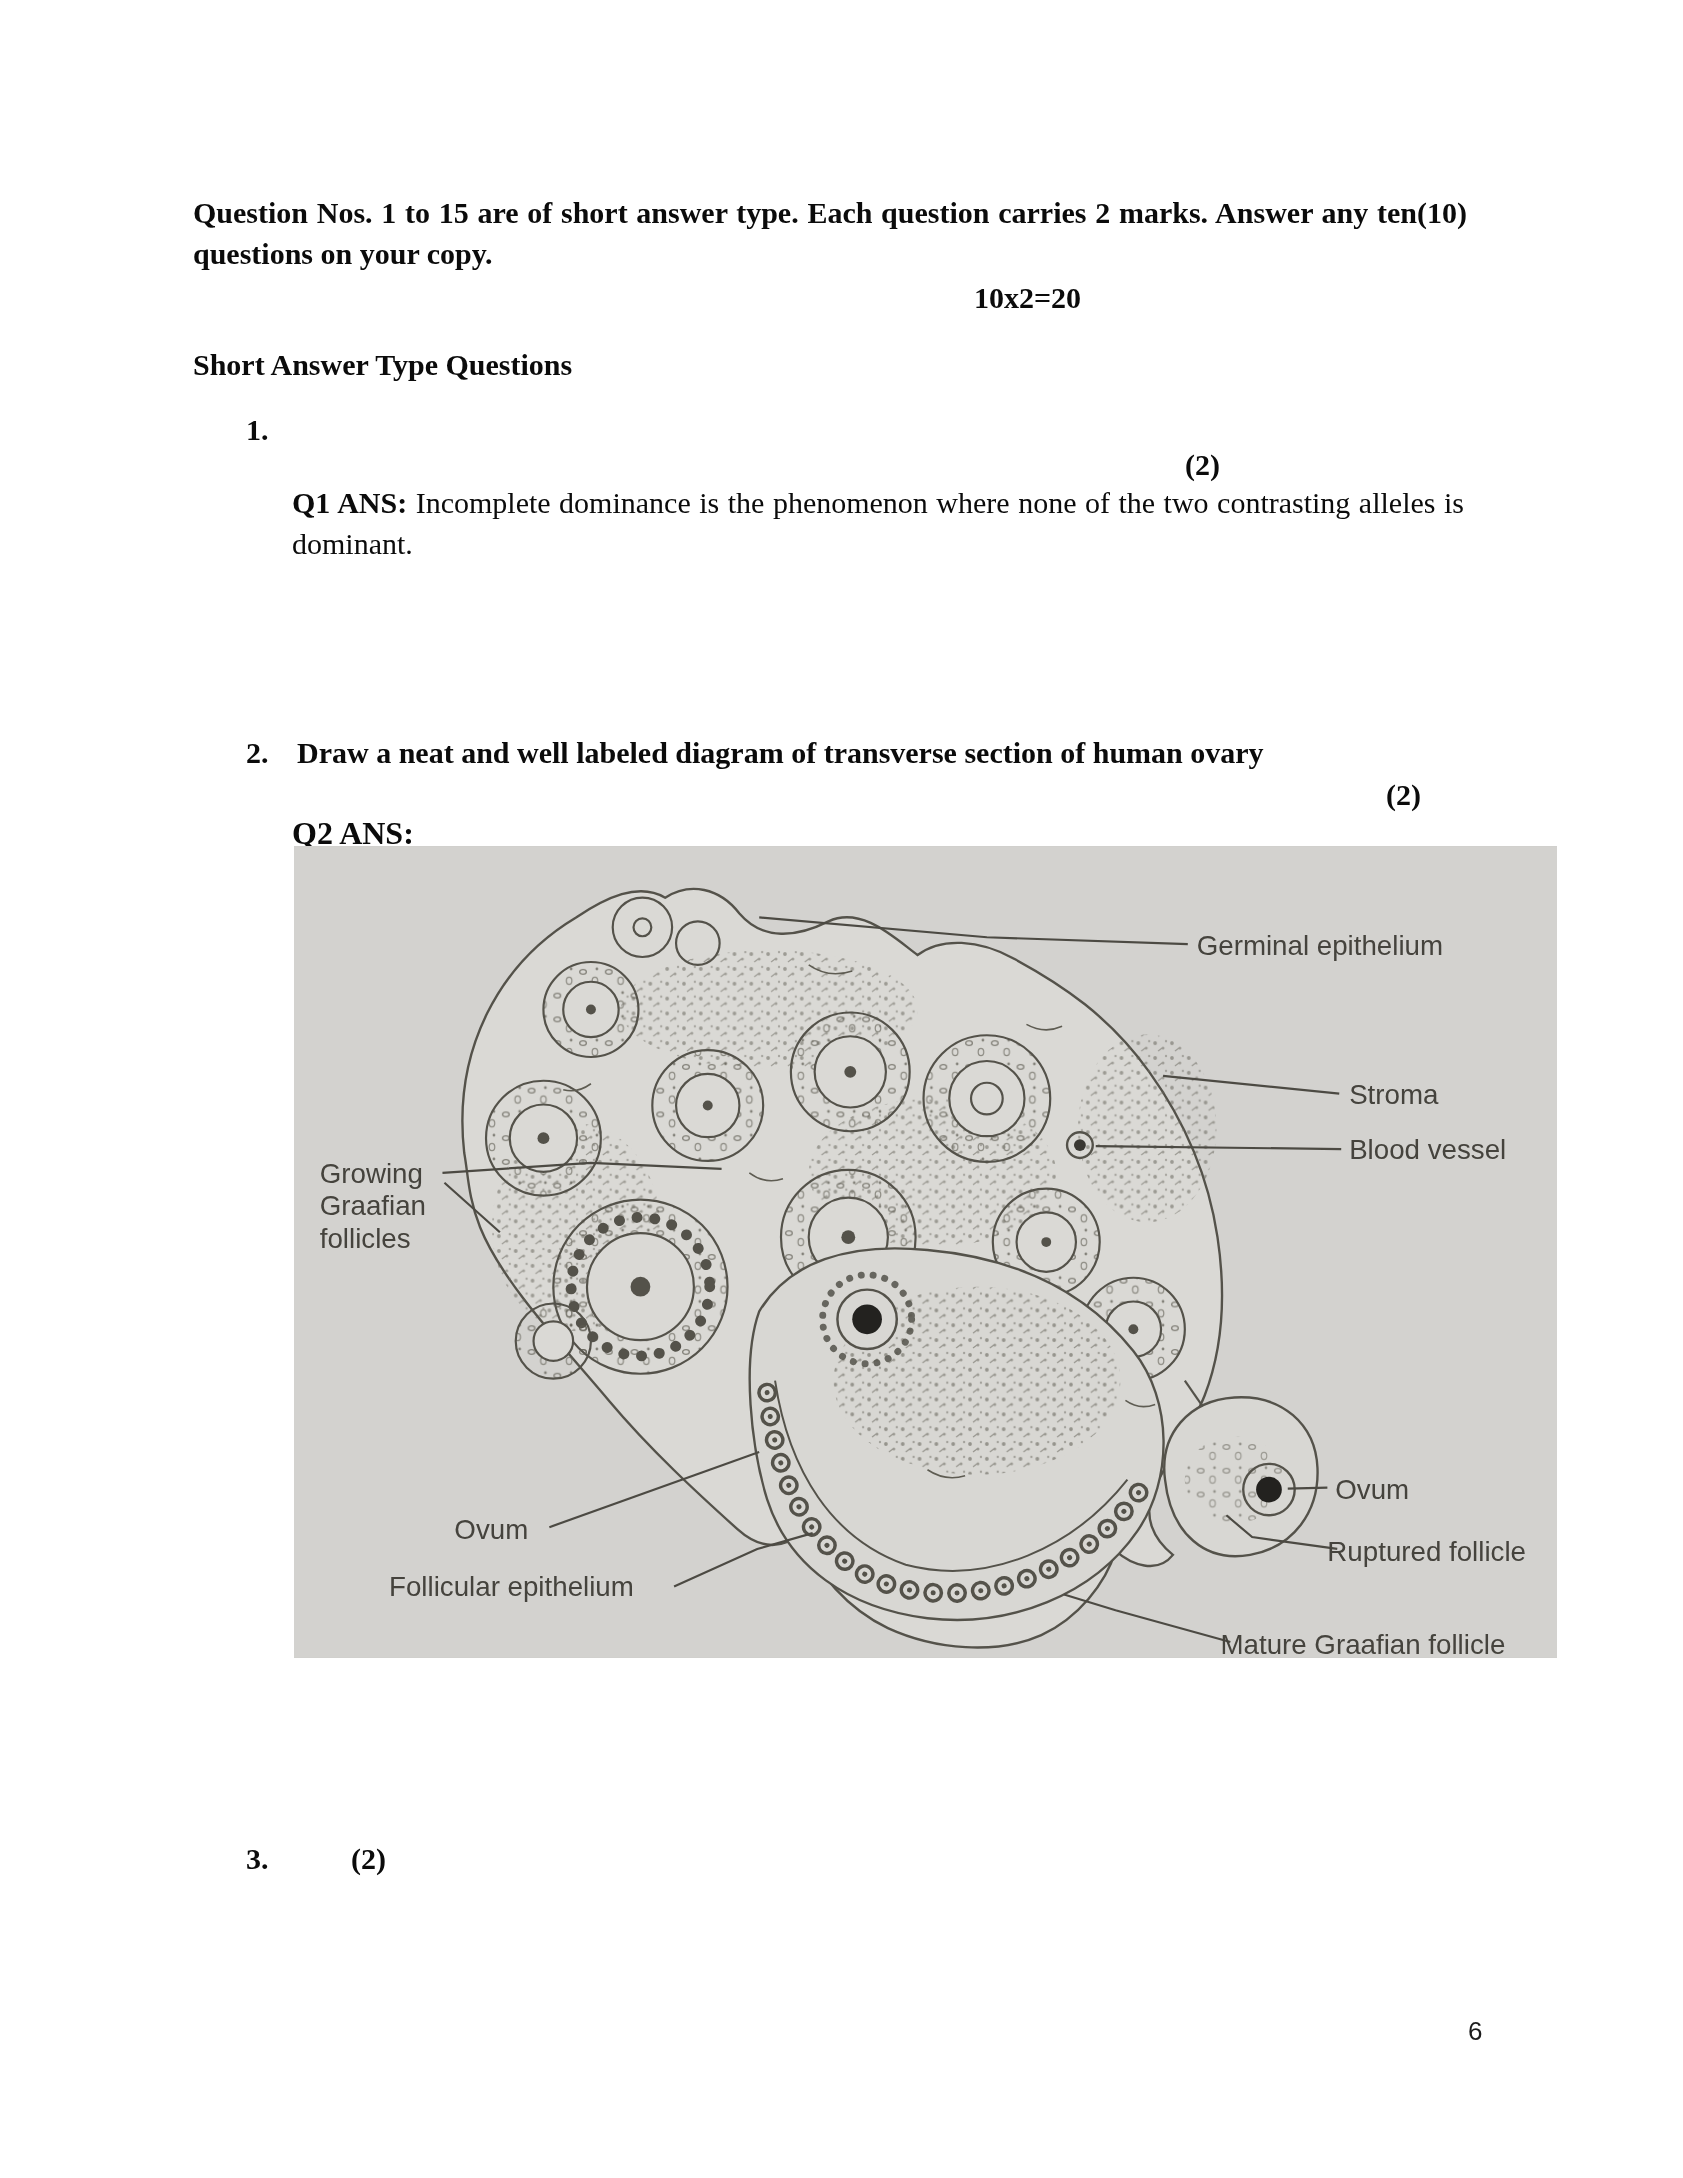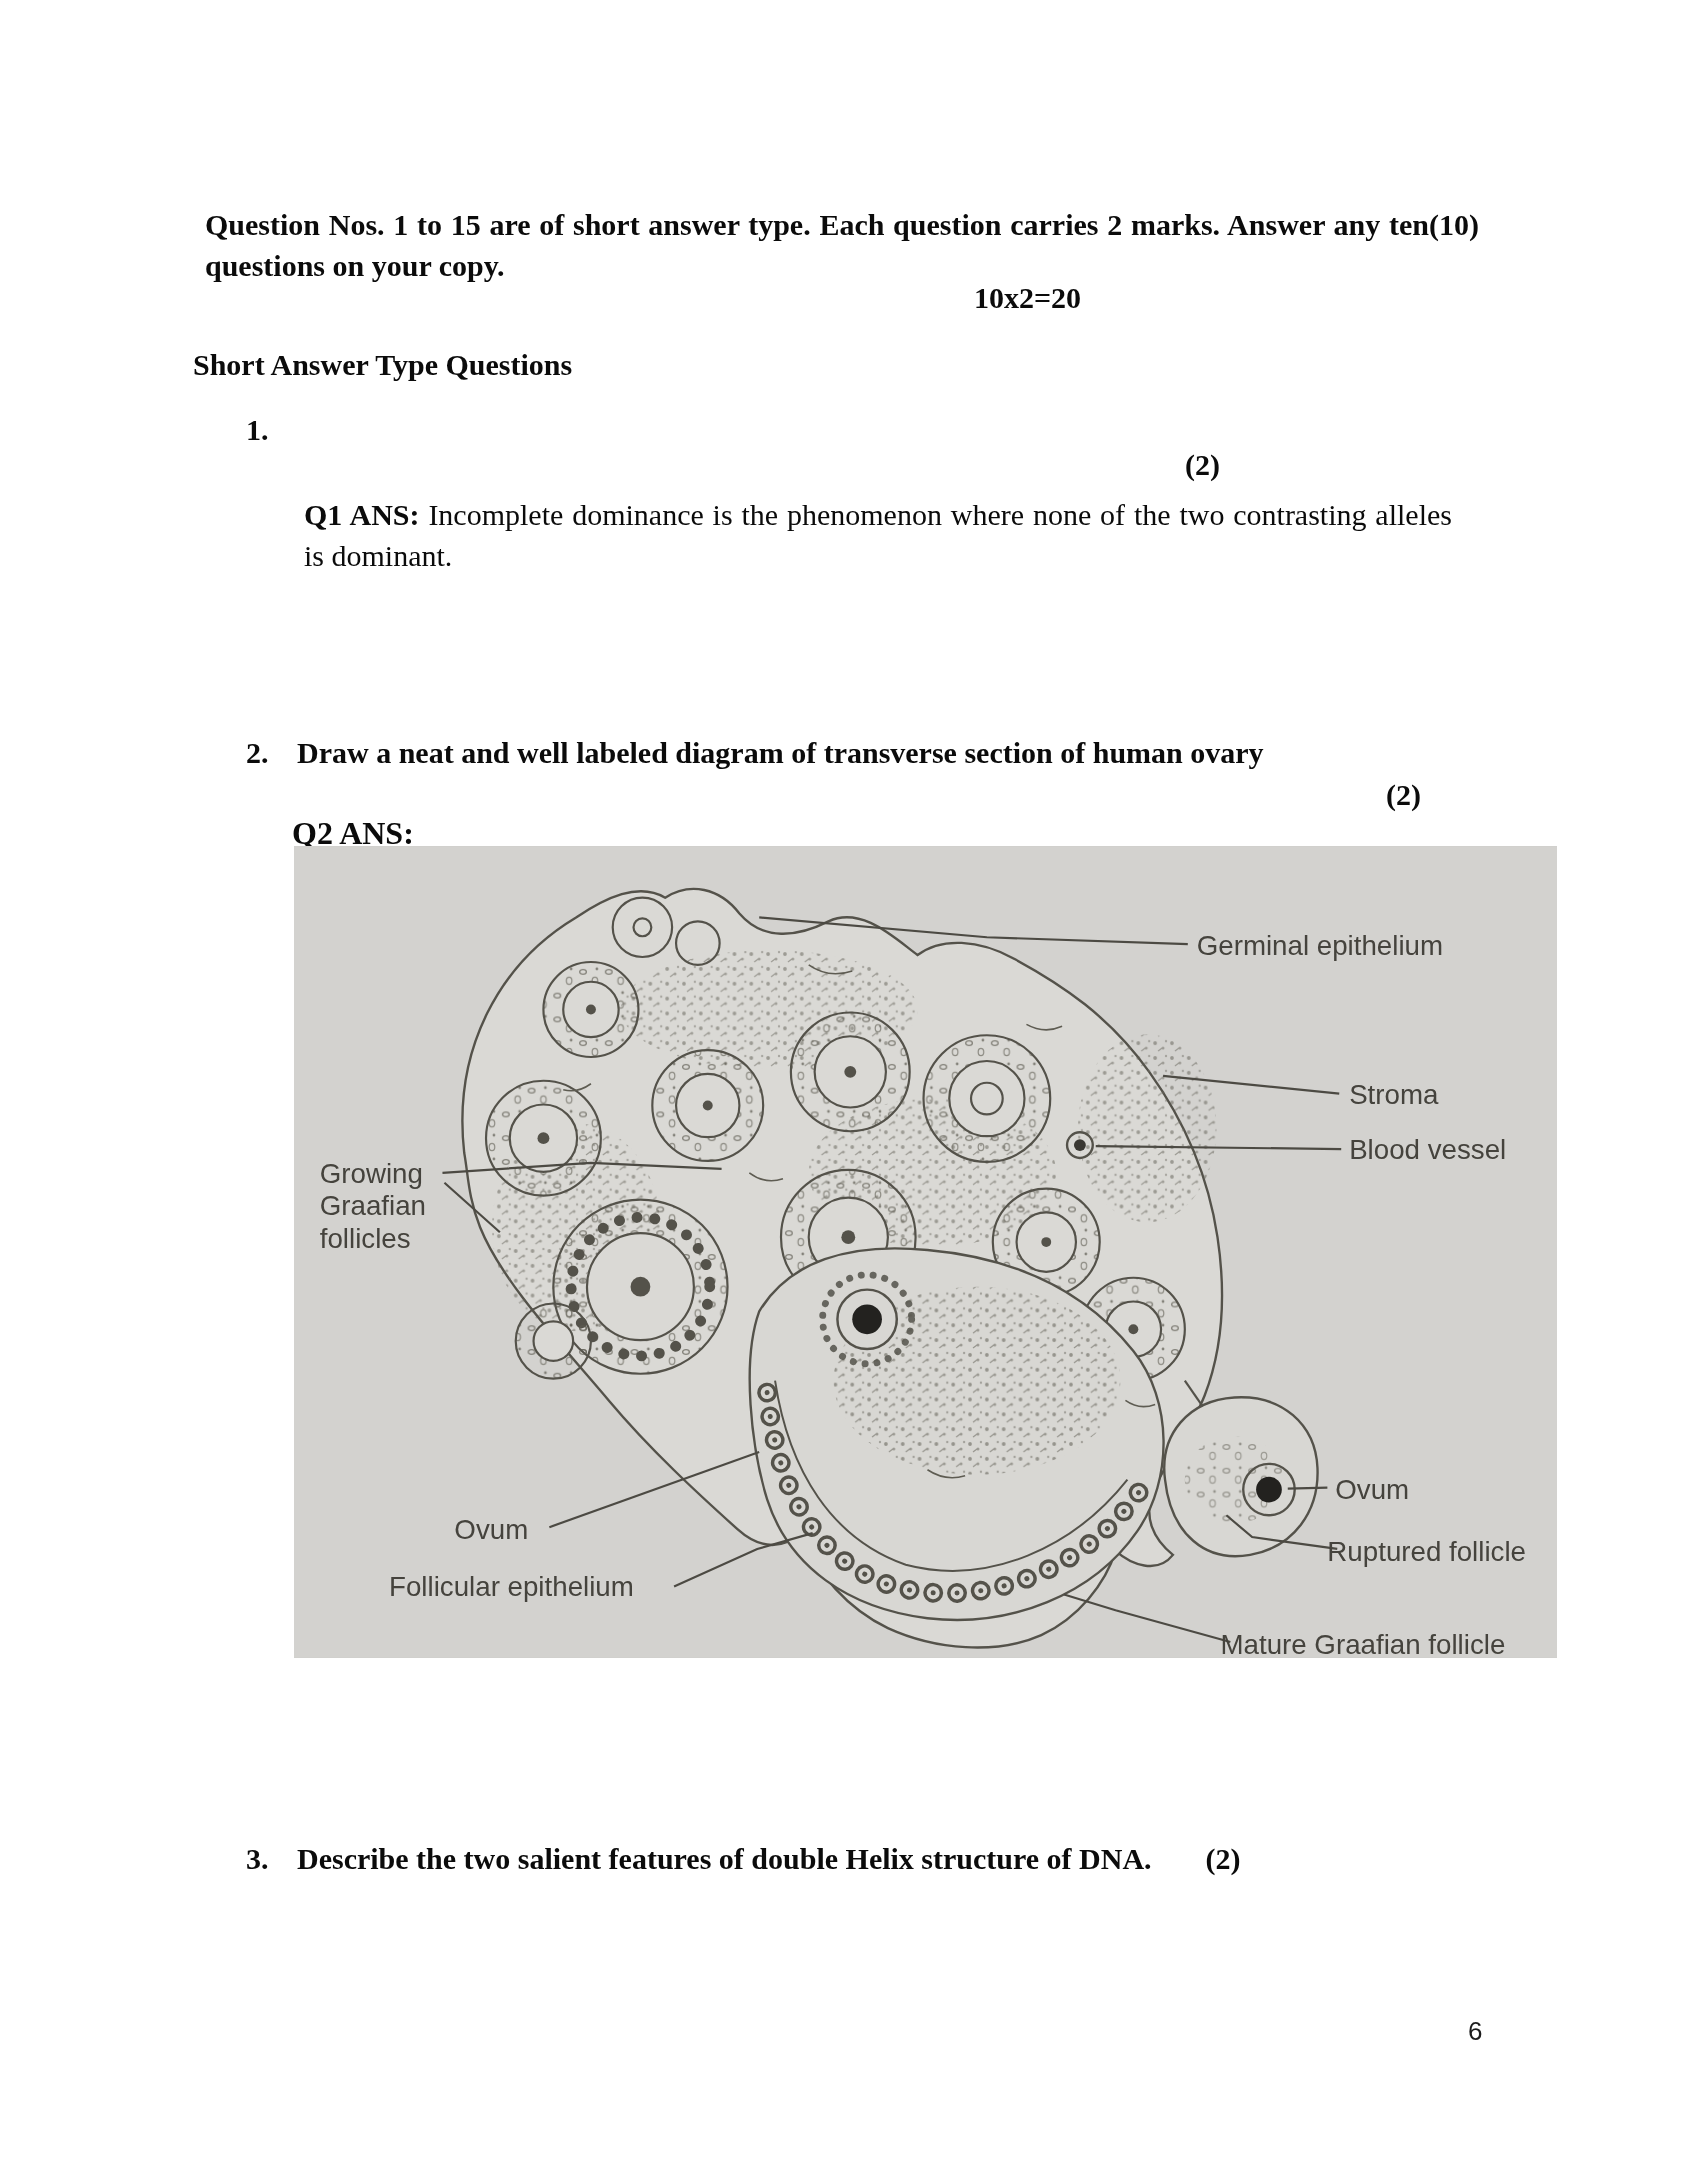--- a/index.html
+++ b/index.html
@@ -1,21 +1,21 @@
 <!DOCTYPE html>
 <html><head>
 <meta charset="utf-8">
 <style>
   html,body{margin:0;padding:0;background:#888;}
   .page{position:relative;width:1683px;height:2178px;background:#ffffff;
         font-family:"Liberation Serif",serif;color:#0b0b0b;overflow:hidden;margin:0 auto;}
   .abs{position:absolute;}
   .body-text{font-size:30px;line-height:41px;}
   .bold{font-weight:bold;}
-  .justify{text-align:justify;margin:12px;}
+  .justify{text-align:justify;margin:0;}
   .indent{text-indent:99px;}
   .center{text-align:left;}
   .qrow{display:flex;font-weight:bold;font-size:30px;line-height:41px;}
   .qnum{width:51px;flex:none;}
   .marks{font-weight:bold;font-size:30px;line-height:36px;}
   .anslabel{font-weight:bold;font-size:32px;line-height:40px;}
   .figure{background:#86efac;margin:0;box-shadow:0 0 0 1px #c9c8c5 inset;}
   .figure svg{display:block;}
   .pagenum{font-family:"Liberation Sans",sans-serif;font-size:26px;color:#1c1c1c;}
   .diag-label{font-family:"Liberation Sans",sans-serif;font-size:28px;fill:#45433d;}
@@ -208,20 +208,19 @@
         <text class="diag-label" x="96" y="758">Follicular epithelium</text>
         <text class="diag-label" x="1052" y="660">Ovum</text>
         <text class="diag-label" x="1044" y="722">Ruptured follicle</text>
         <text class="diag-label" x="936" y="816">Mature Graafian follicle</text>
       </g>
     </svg>
   </figure>
 
   <div class="abs qrow" style="left:246px;top:1838px;width:1287px;">
     <span class="qnum">3.</span>
-    <span>Describe the two salient features of double Helix structure of DNA.</span>
     <span style="margin-left:54px;">(2)</span>
   </div>
 
   <div class="abs pagenum" style="left:1468px;top:2016px;">6</div>
 
 </div>
 
 
 </body></html>

